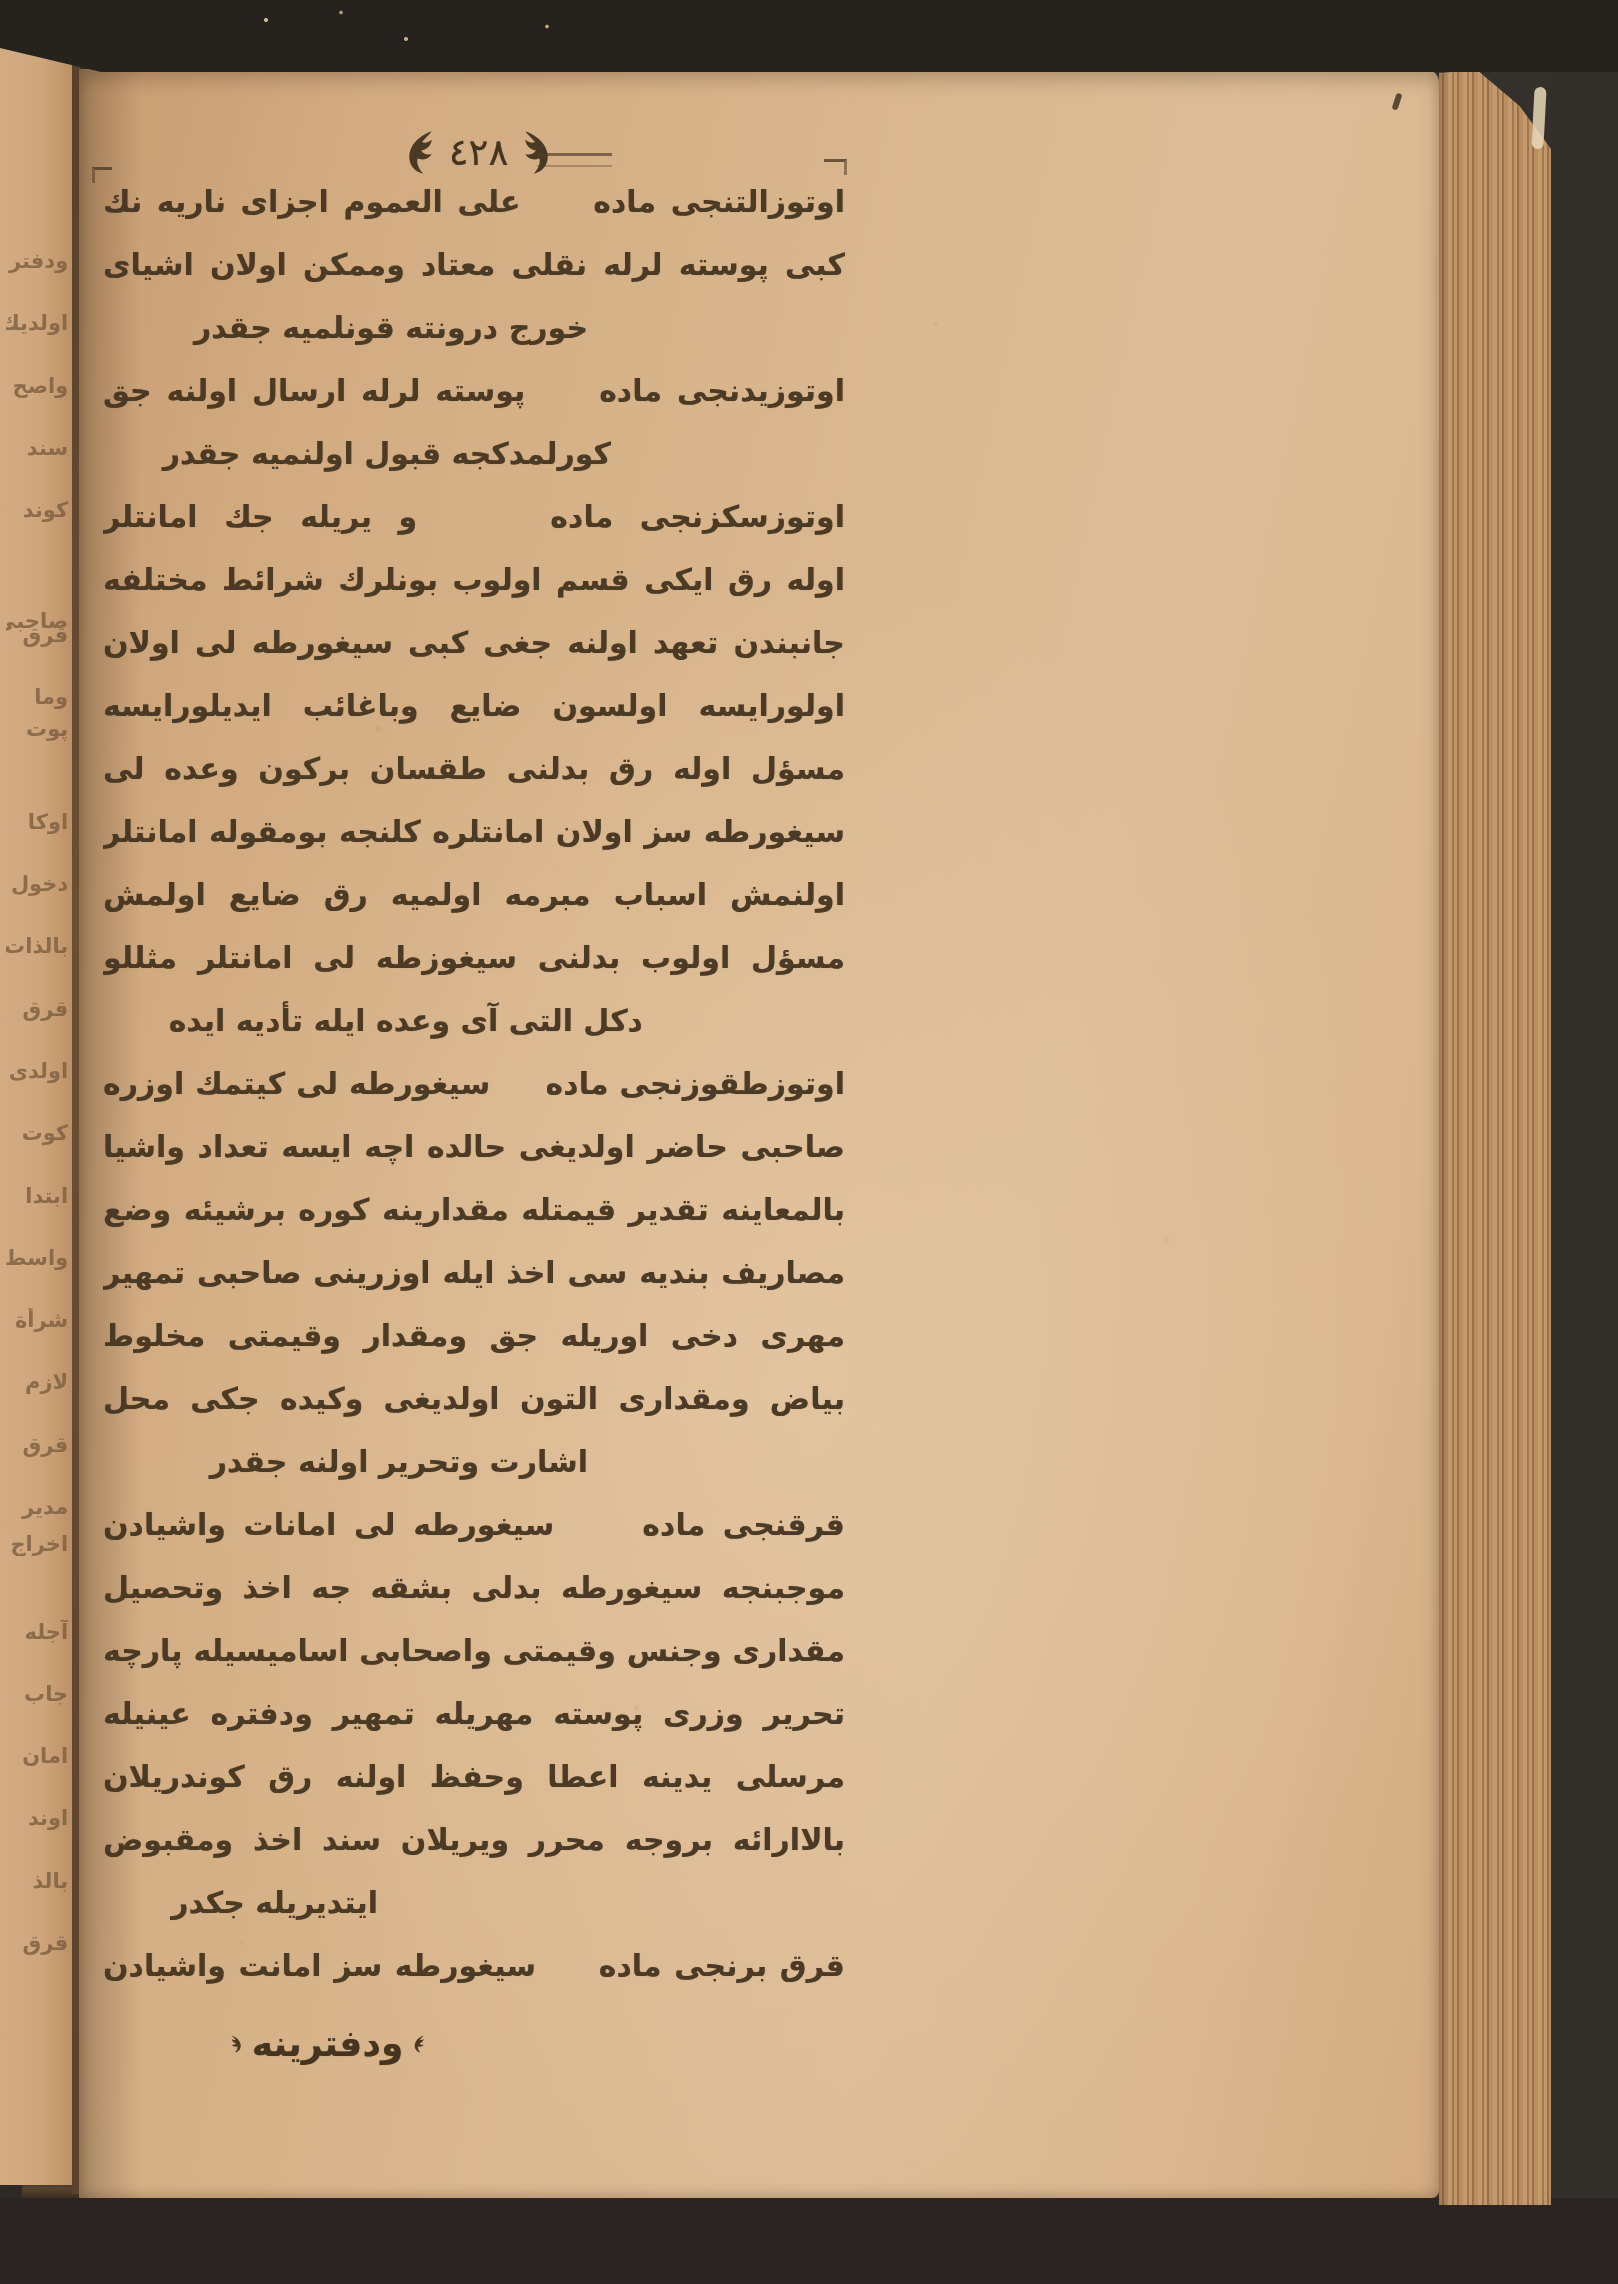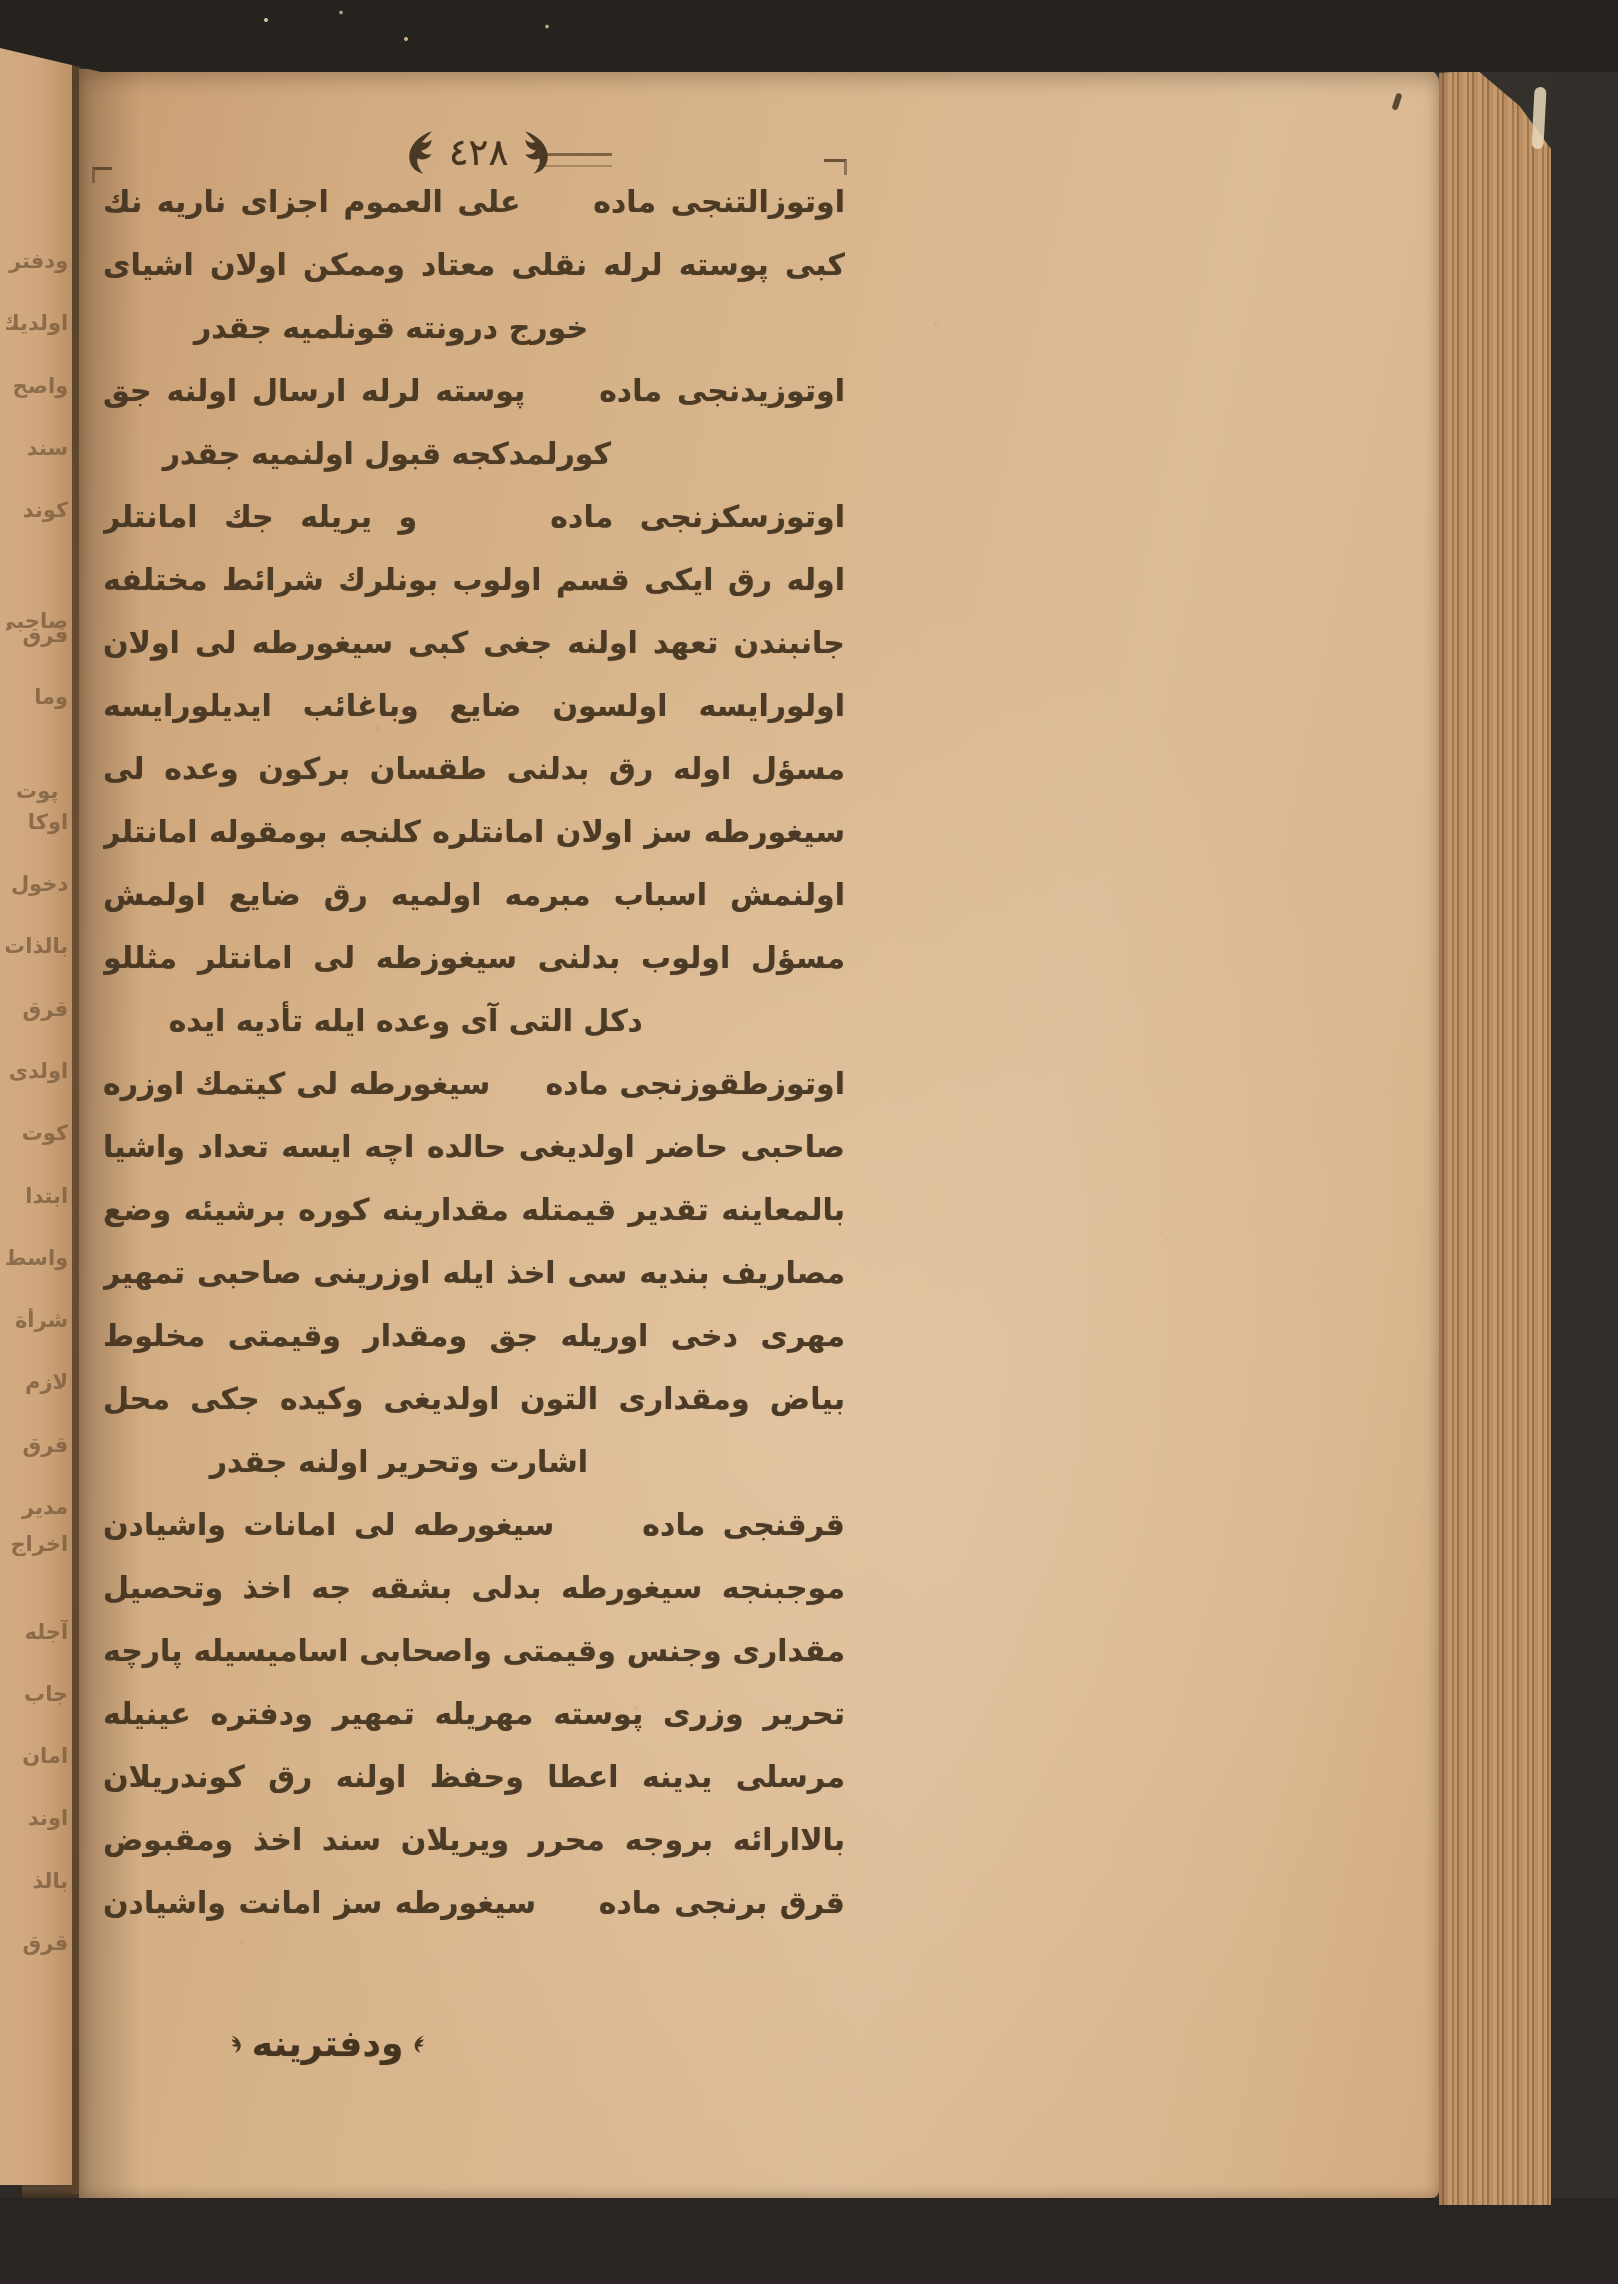--- a/index.html
+++ b/index.html
@@ -101,21 +101,21 @@
 
   <div class="facing-strip" id="facing-strip">
       <div class="margin-frag" style="top: 204px;">ودفتر</div>
       <div class="margin-frag" style="top: 266px;">اولدیك</div>
       <div class="margin-frag" style="top: 329px;">واصح</div>
       <div class="margin-frag" style="top: 391px;">سند</div>
       <div class="margin-frag" style="top: 453px;">كوند</div>
       <div class="margin-frag" style="top: 516px; margin-top: 48px;">صاحبی</div>
       <div class="margin-frag" style="top: 578px;">قرق</div>
       <div class="margin-frag" style="top: 640px;">وما</div>
-      <div class="margin-frag" style="top: 734px; text-align: center;">پوت</div>
+      <div class="margin-frag" style="top: 672px;">پوت</div>
       <div class="margin-frag" style="top: 765px;">اوكا</div>
       <div class="margin-frag" style="top: 827px;">دخول</div>
       <div class="margin-frag" style="top: 889px;">بالذات</div>
       <div class="margin-frag" style="top: 952px;">قرق</div>
       <div class="margin-frag" style="top: 1014px;">اولدی</div>
       <div class="margin-frag" style="top: 1076px;">كوت</div>
       <div class="margin-frag" style="top: 1139px;">ابتدا</div>
       <div class="margin-frag" style="top: 1201px;">واسط</div>
       <div class="margin-frag" style="top: 1263px;">شرأة</div>
       <div class="margin-frag" style="top: 1325px;">لازم</div>
@@ -176,20 +176,21 @@
       <div class="line">مصاریف بندیه سی اخذ ایله اوزرینی صاحبی تمهیر ایتدكدن صكره پوسته</div>
       <div class="line">مهری دخی اوریله جق ومقدار وقیمتی مخلوط اولدیغی حالده نقدری</div>
       <div class="line">بیاض ومقداری التون اولدیغی وكیده جكی محل ایله كیمه ویریله جكی</div>
       <div class="line short" style="padding-left: 0px; padding-right: 257px;">اشارت وتحریر اولنه جقدر</div>
       <div class="line">قرقنجی ماده&nbsp;&nbsp;&nbsp;&nbsp;&nbsp;سیغورطه لی امانات واشیادن پوسته اجرتندن ماعدا تعرفه</div>
       <div class="line">موجبنجه سیغورطه بدلی بشقه جه اخذ وتحصیل اولندقدن صكره امانتك</div>
       <div class="line">مقداری وجنس وقیمتی واصحابی اسامیسیله پارچه سی واجرتی مصرحا سنده</div>
       <div class="line">تحریر وزری پوسته مهریله تمهیر ودفتره عینیله قید وتزبیر ایله سند مذكور</div>
       <div class="line">مرسلی یدینه اعطا وحفظ اولنه رق كوندریلان محلك مقبوض سندی ورودنده</div>
       <div class="line">بالاارائه بروجه محرر ویریلان سند اخذ ومقبوض سندیله برابر حفظ</div>
+      <div class="line short" style="padding-left: 0px; padding-right: 467px;">ایتدیریله جكدر</div>
       <div class="line">قرق برنجی ماده&nbsp;&nbsp;&nbsp;&nbsp;&nbsp;سیغورطه سز امانت واشیادن یالكز پوسته اجرتی اخذ</div>
     </div>
 
   <div class="catchword-row">
     <svg class="fleuron" width="22" height="34" viewBox="0 0 44 64">
       <path d="M38,2 C20,8 6,22 6,38 C6,50 14,60 26,62 C19,54 16,47 18,40 C26,44 34,41 38,34 C31,36 26,34 23,29 C31,28 37,22 38,14 C33,18 28,19 24,17 C29,12 34,7 38,2 Z"></path>
     </svg>
     <span class="catchword">ودفترینه</span>
     <svg class="fleuron mirror" width="22" height="34" viewBox="0 0 44 64">
       <path d="M38,2 C20,8 6,22 6,38 C6,50 14,60 26,62 C19,54 16,47 18,40 C26,44 34,41 38,34 C31,36 26,34 23,29 C31,28 37,22 38,14 C33,18 28,19 24,17 C29,12 34,7 38,2 Z"></path>

